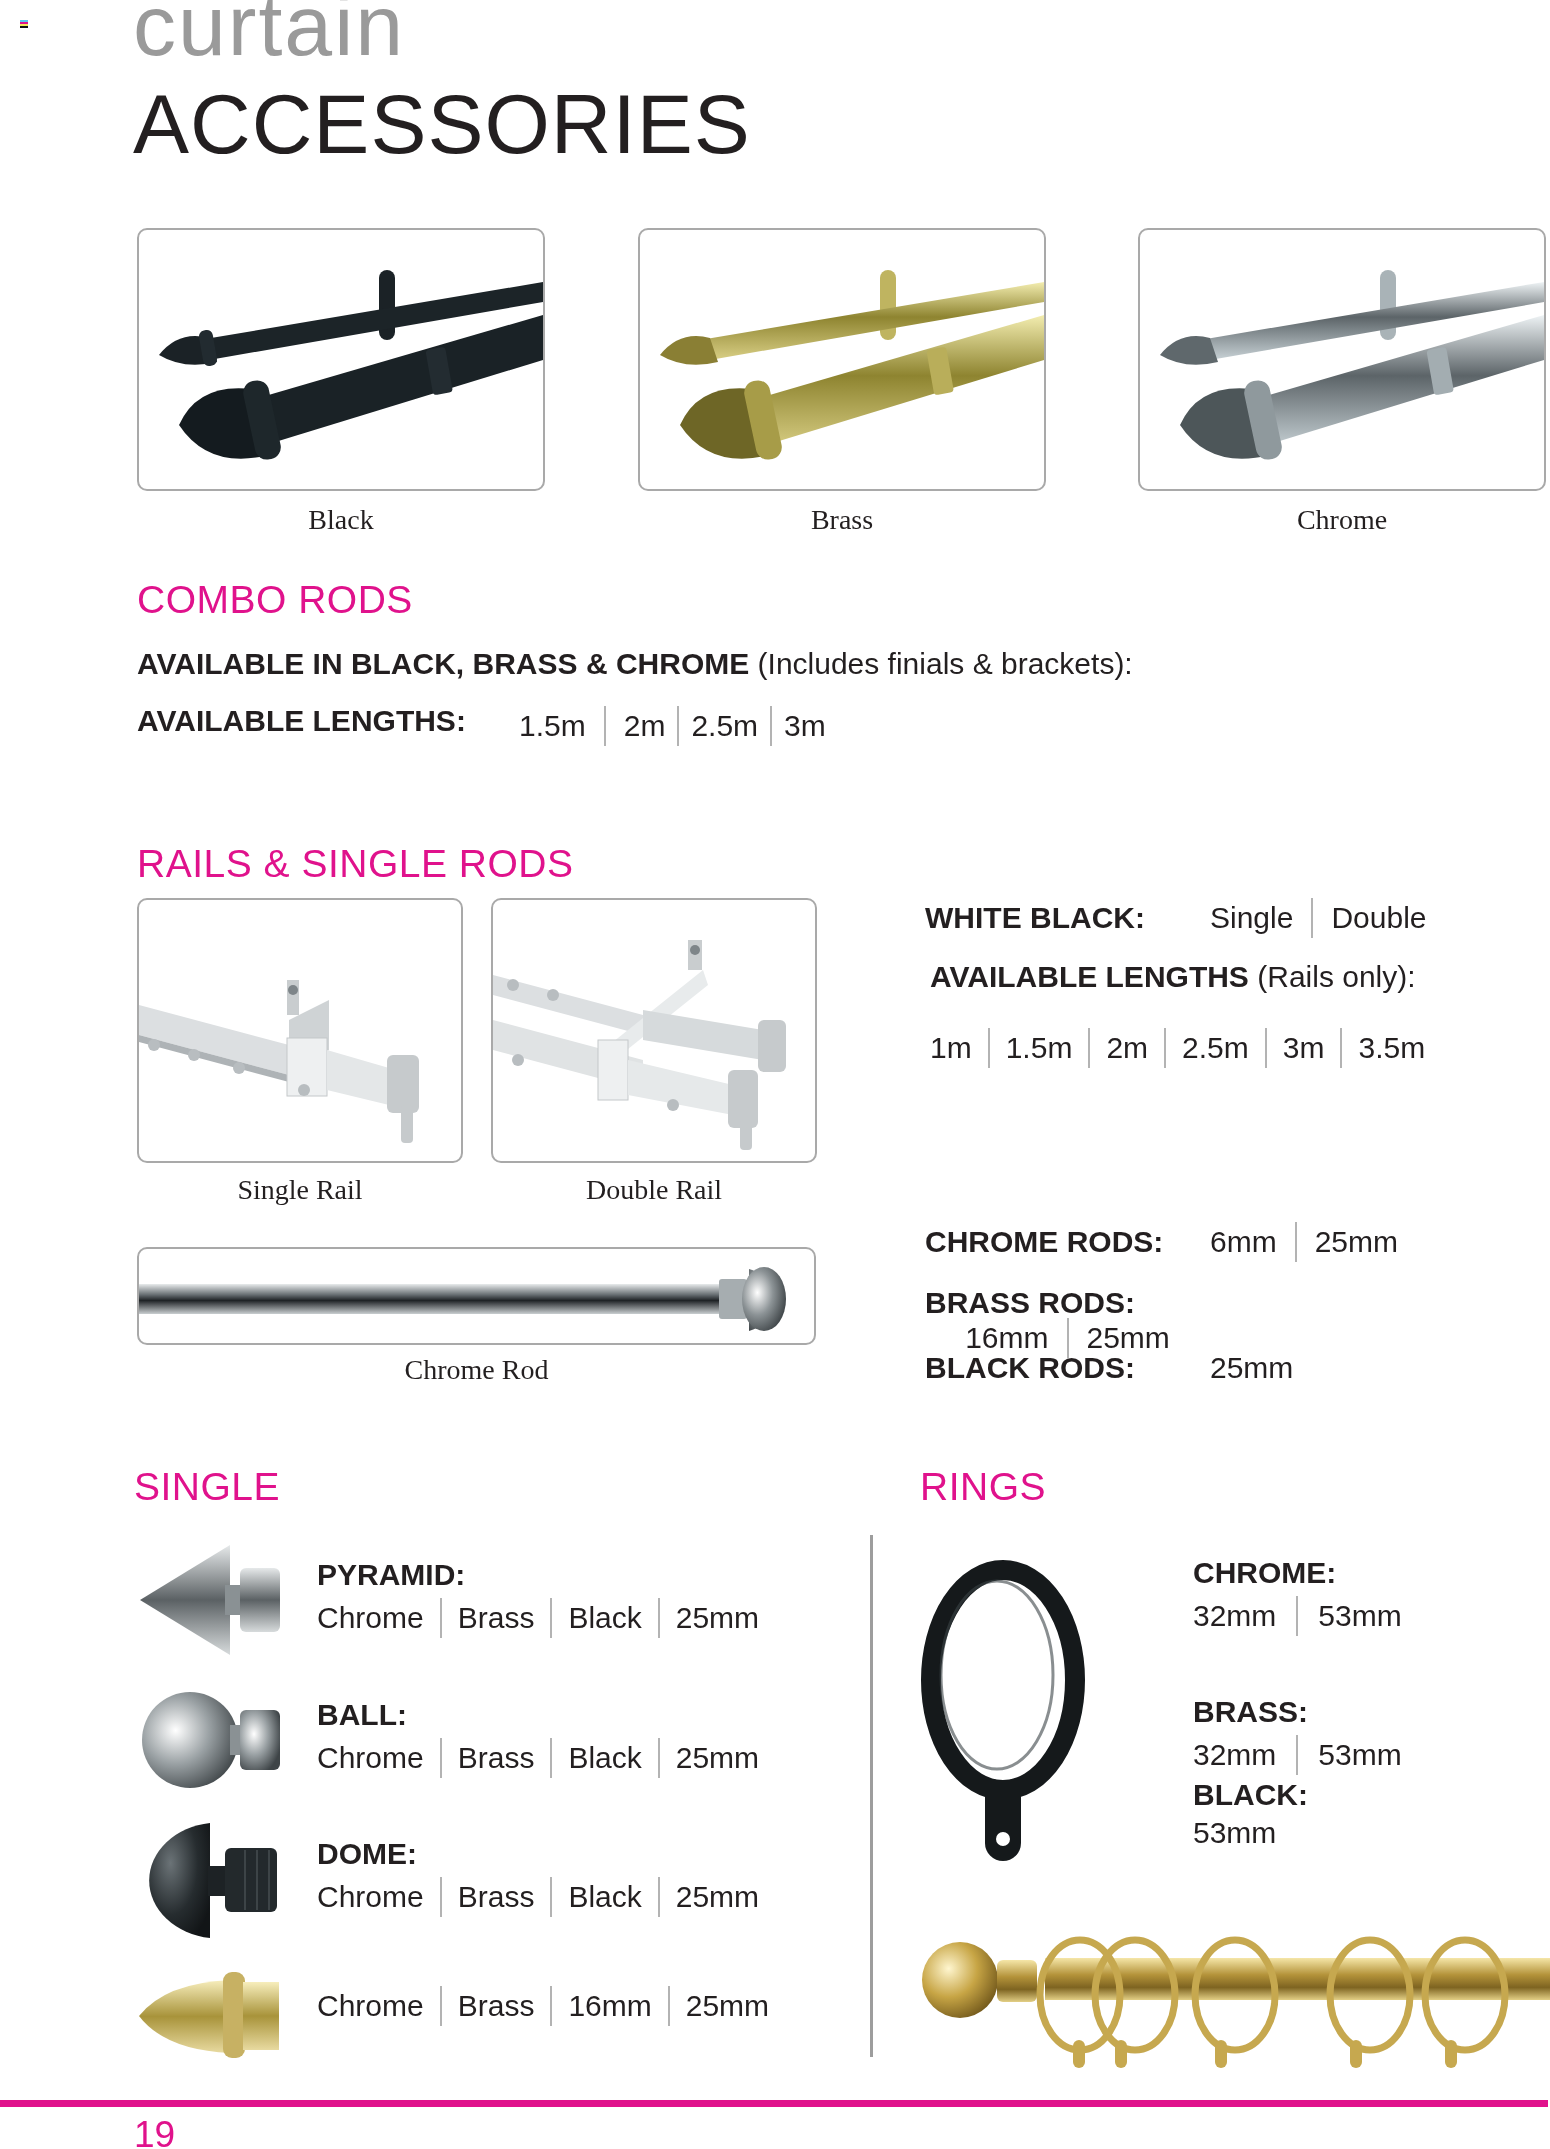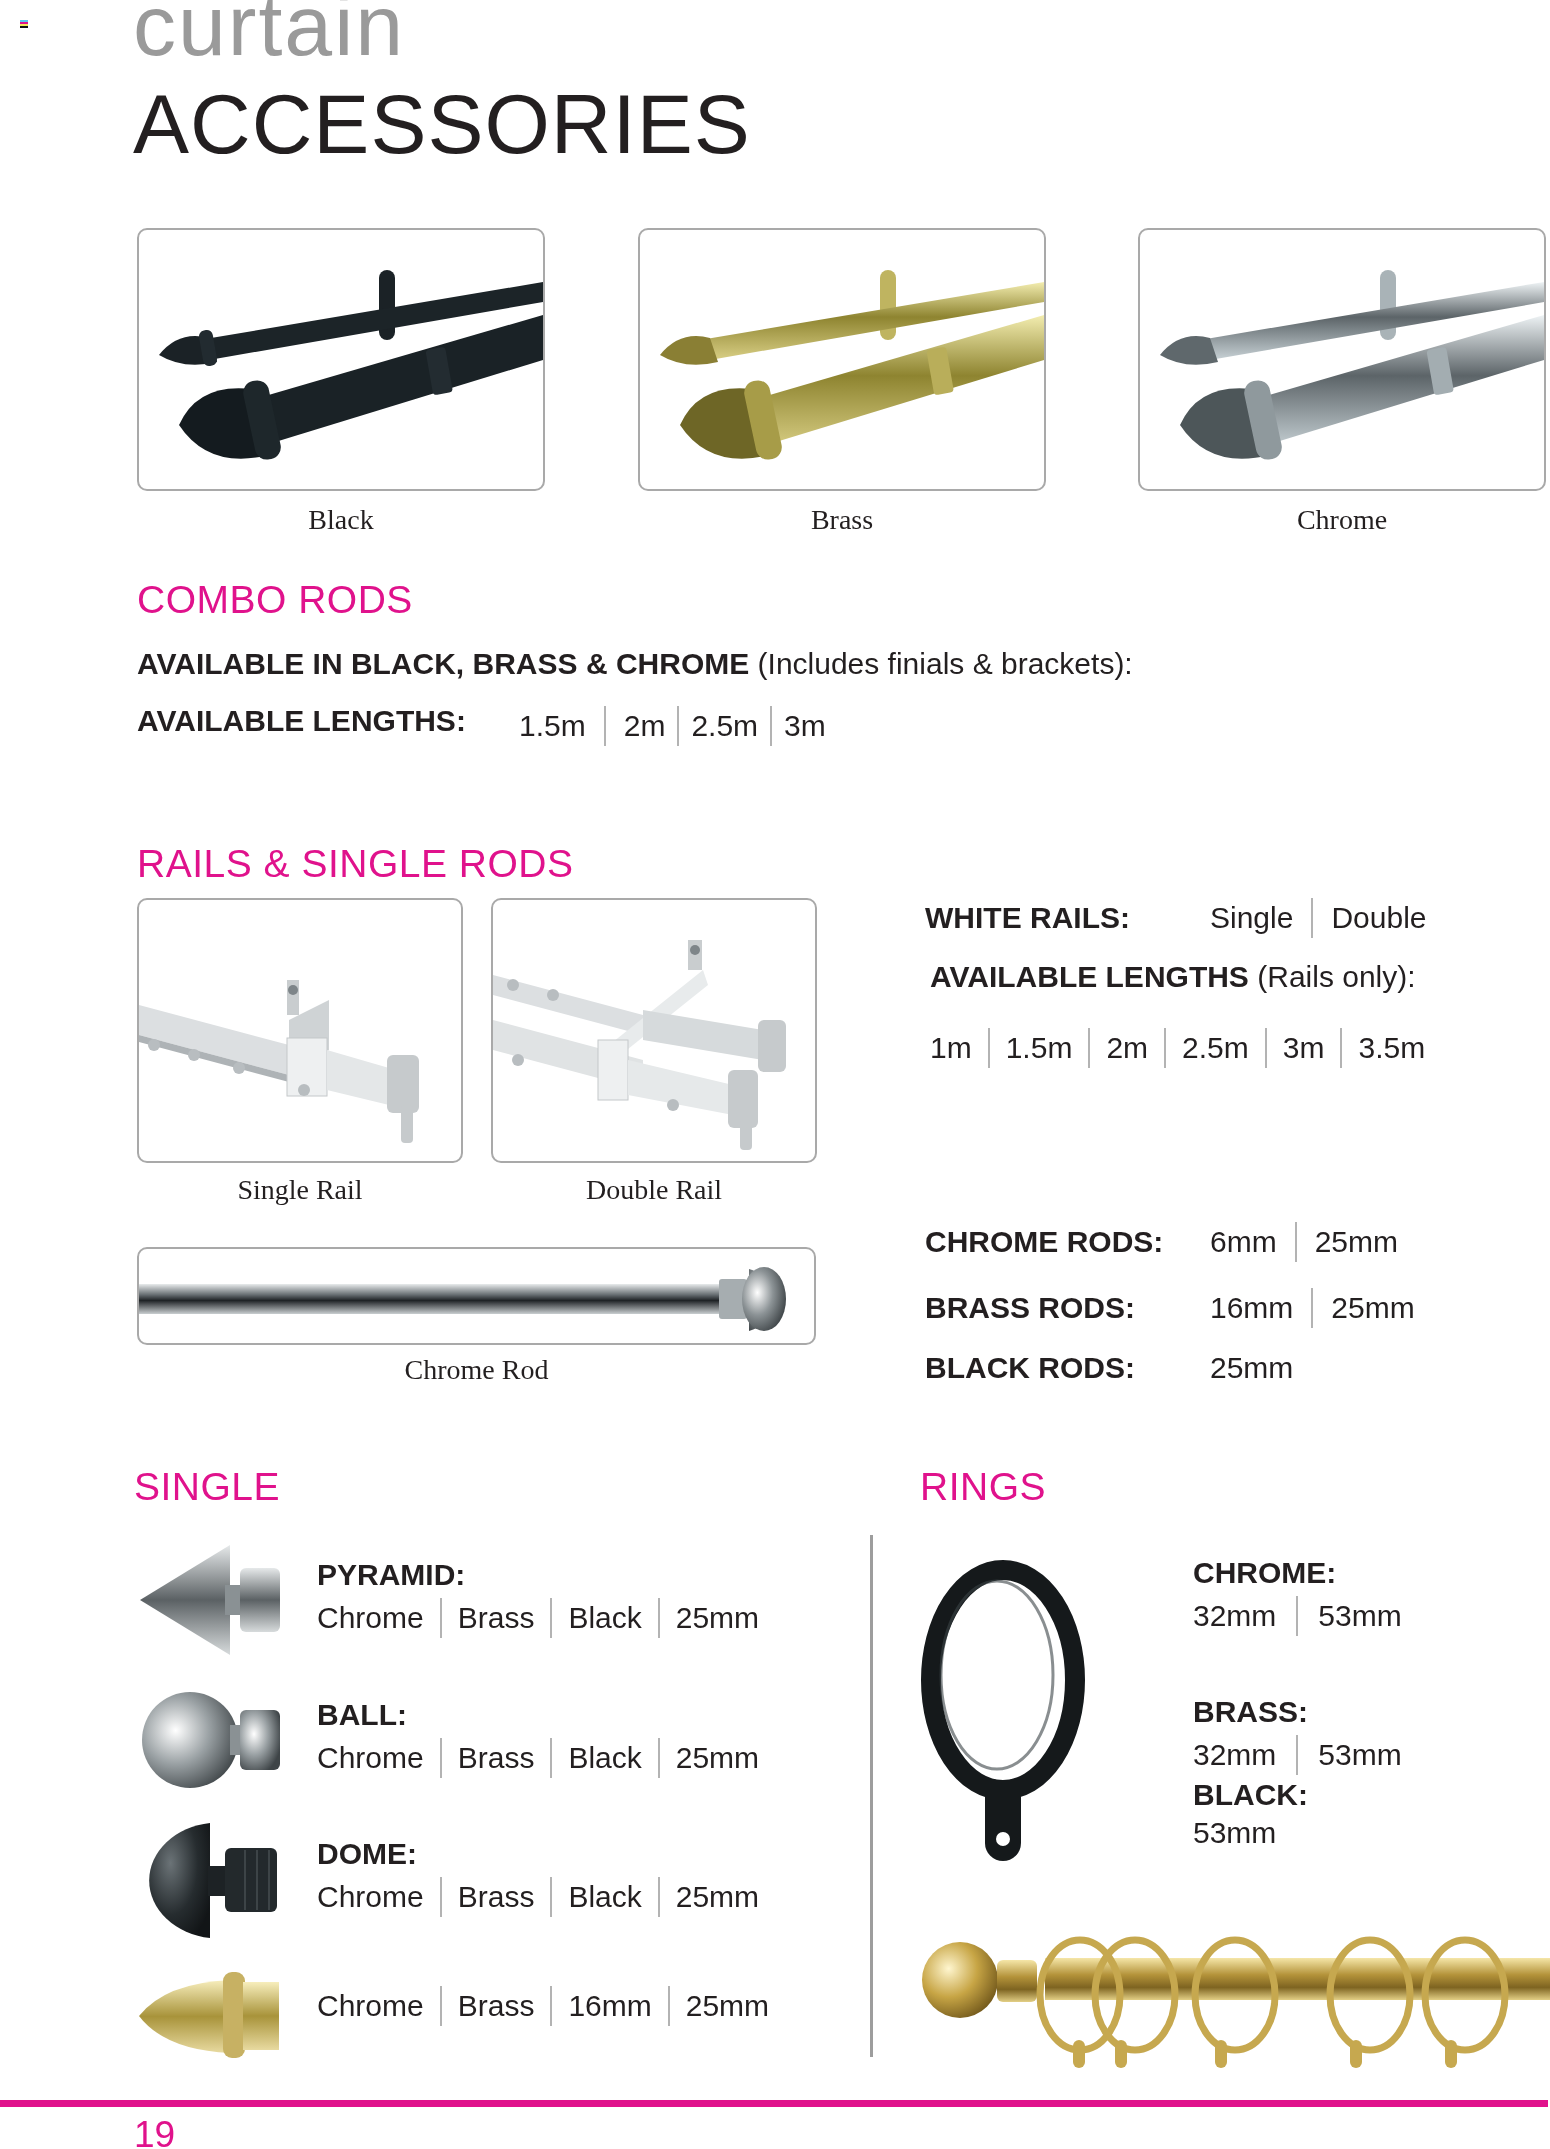--- a/index.html
+++ b/index.html
@@ -166,21 +166,21 @@
     </defs>
     <rect x="0" y="35" width="580" height="30" fill="url(#rodG)"></rect>
     <rect x="580" y="30" width="28" height="40" rx="3" fill="#a6adb0"></rect>
     <path d="M610 20 A32 32 0 0 1 610 82 Z" fill="url(#knobG)" transform="translate(0,0)"></path>
     <ellipse cx="625" cy="50" rx="22" ry="32" fill="url(#knobG)"></ellipse>
   </svg>
 </div>
 <div class="abs caption" style="left:137px;top:1356px;width:679px;">Chrome Rod</div>
 
 <div class="abs" style="left:925px;top:898px;display:flex;align-items:center;">
-  <span class="spec-label" style="width:285px;">WHITE RAILS:</span>
+  <span class="spec-label" style="width:285px;">WHITE BLACK:</span>
   <span class="spec-row">
     <span>Single</span>
       <span class="sep"></span>
     <span>Double</span>
   </span>
 </div>
 <div class="abs bold-line" style="left:930px;top:962px;">
   <span>AVAILABLE LENGTHS</span><span class="light"> (Rails only):</span>
 </div>
 <div class="abs spec-row" style="left:930px;top:1028px;">
@@ -198,21 +198,21 @@
 </div>
 
 <div class="abs" style="left:925px;top:1222px;display:flex;align-items:center;">
   <span class="spec-label" style="width:285px;">CHROME RODS:</span>
   <span class="spec-row">
     <span>6mm</span>
       <span class="sep"></span>
     <span>25mm</span>
   </span>
 </div>
-<div class="abs" style="left:925px;top:1288px;display:flex;align-items:center;">
+<div class="abs" style="left:925px;top:1288px;display:flex;align-items:center;flex-direction:column;">
   <span class="spec-label" style="width:285px;">BRASS RODS:</span>
   <span class="spec-row">
     <span>16mm</span>
       <span class="sep"></span>
     <span>25mm</span>
   </span>
 </div>
 <div class="abs" style="left:925px;top:1353px;display:flex;align-items:center;">
   <span class="spec-label" style="width:285px;">BLACK RODS:</span>
   <span class="spec-row">

